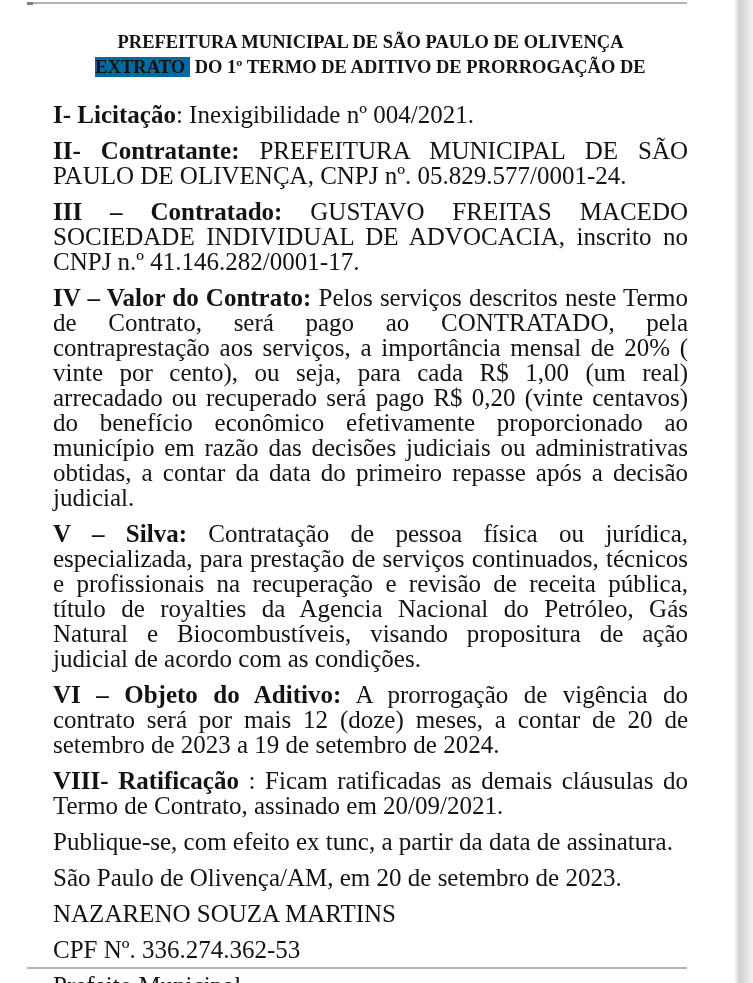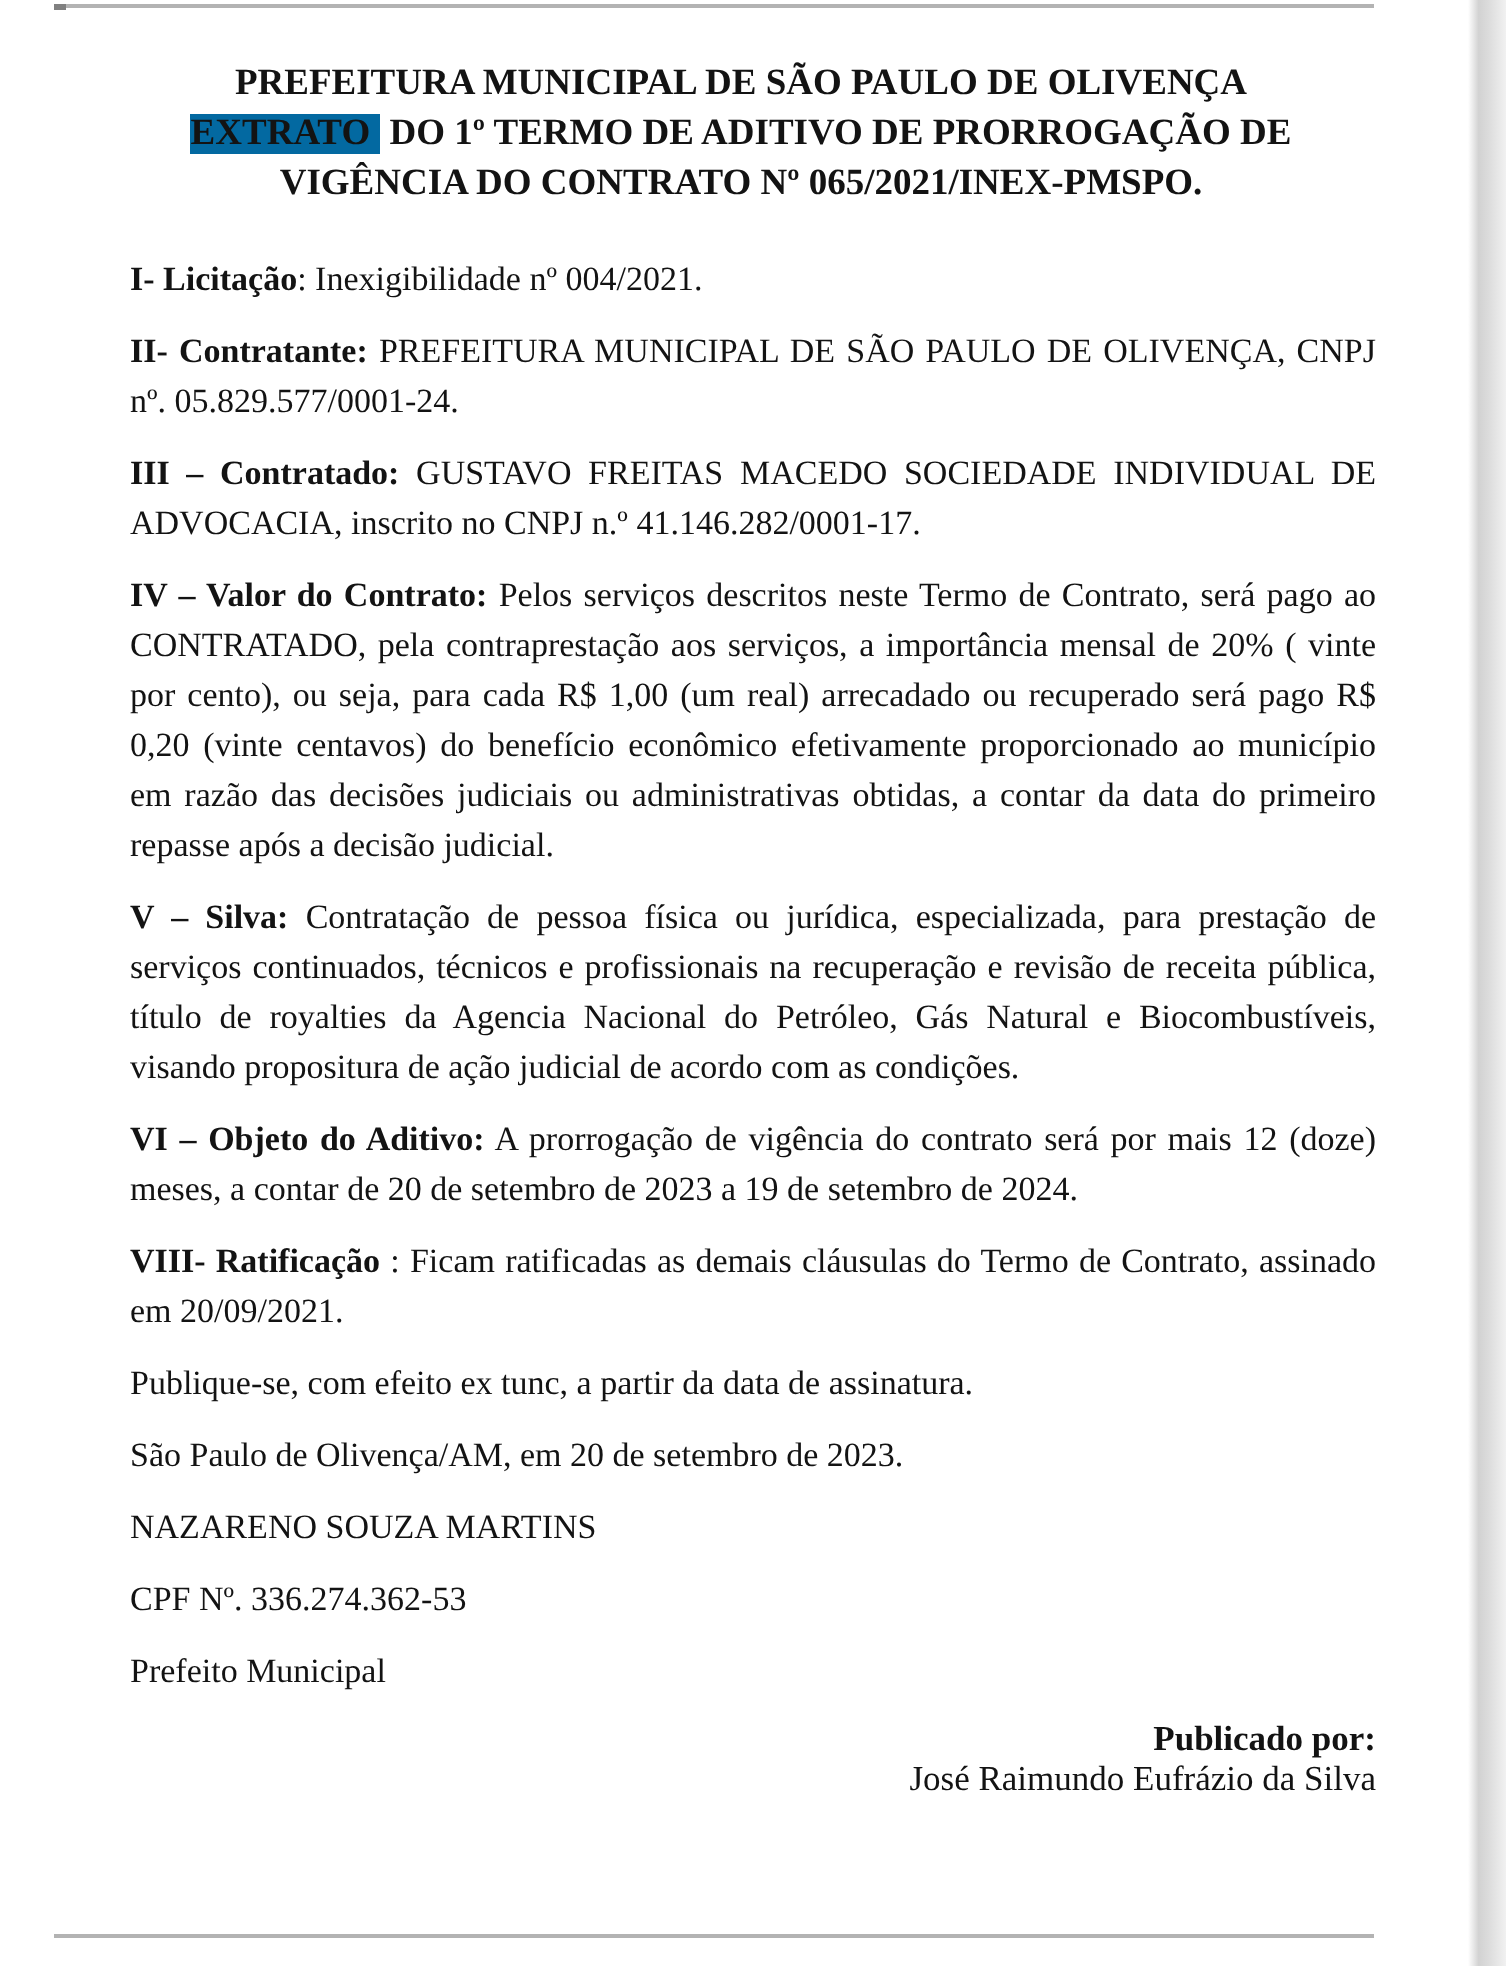--- a/index.html
+++ b/index.html
@@ -48,23 +48,23 @@
     font-weight: bold;
     font-size: 18.5px;
     line-height: 25px;
     margin: 0 0 22px 0;
   }
   .highlight {
     background: #0369a1;
     padding-right: 5px;
   }
   p.para {
-    font-size: 17px;
+    font-size: 25px;
     line-height: 25px;
-    margin: 0 0 11px 12px;
+    margin: 0 0 11px 0;
     text-align: justify;
   }
   p.para b { font-weight: bold; }
   p.single { text-align: left; }
   p.bold-line { font-weight: normal; text-align: left; }
   .footer {
     margin-top: 9px;
     text-align: right;
     font-size: 17.5px;
     line-height: 20px;
@@ -74,21 +74,20 @@
 </head>
 <body>
 
 <div class="rule rule-top"></div>
 <div class="page-edge-shadow"></div>
 
 <div class="content">
 
   <h1 class="doc-title"><span>PREFEITURA MUNICIPAL DE SÃO PAULO DE OLIVENÇA</span><br>
     <span class="highlight">EXTRATO</span><span> DO 1º TERMO DE ADITIVO DE PRORROGAÇÃO DE</span><br>
-    <span>VIGÊNCIA DO CONTRATO Nº 065/2021/INEX-PMSPO.</span>
   </h1>
 
   <p class="para single"><b>I- Licitação</b><span>: Inexigibilidade nº 004/2021.</span></p>
 
   <p class="para"><b>II- Contratante:</b><span> PREFEITURA MUNICIPAL DE SÃO PAULO DE OLIVENÇA, CNPJ nº. 05.829.577/0001-24.</span></p>
 
   <p class="para"><b>III – Contratado:</b><span> GUSTAVO FREITAS MACEDO SOCIEDADE INDIVIDUAL DE ADVOCACIA, inscrito no CNPJ n.º 41.146.282/0001-17.</span></p>
 
   <p class="para"><b>IV – Valor do Contrato:</b><span> Pelos serviços descritos neste Termo de Contrato, será pago ao CONTRATADO, pela contraprestação aos serviços, a importância mensal de 20% ( vinte por cento), ou seja, para cada R$ 1,00 (um real) arrecadado ou recuperado será pago R$ 0,20 (vinte centavos) do benefício econômico efetivamente proporcionado ao município em razão das decisões judiciais ou administrativas obtidas, a contar da data do primeiro repasse após a decisão judicial.</span></p>
 

